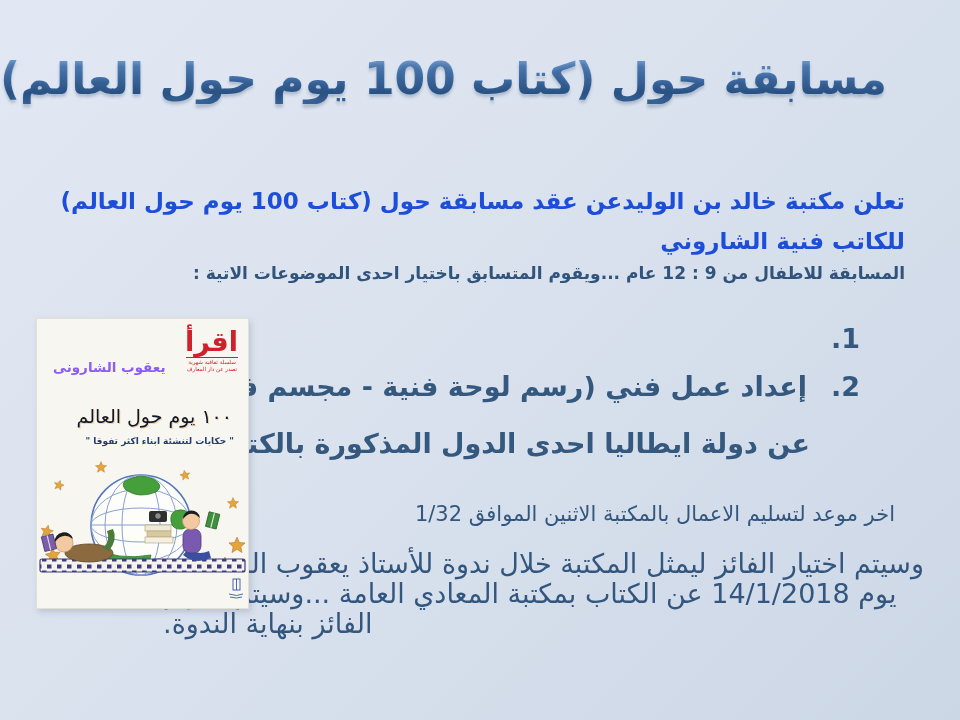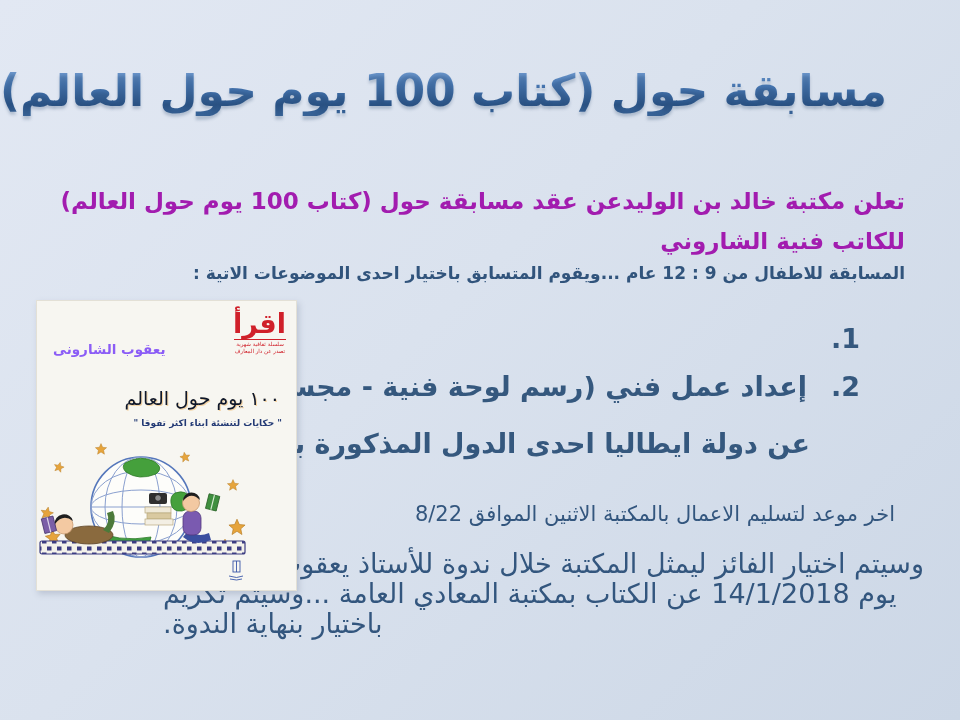--- a/index.html
+++ b/index.html
@@ -5,47 +5,47 @@
   html,body{margin:0;padding:0;}
   body{
     width:960px;height:720px;overflow:hidden;position:relative;
     background:linear-gradient(135deg,#e2e8f3 0%,#dae2ee 45%,#ccd7e6 100%);
     font-family:"DejaVu Sans",sans-serif;
   }
   .abs{position:absolute;}
   .rtl{direction:rtl;unicode-bidi:embed;white-space:nowrap;}
 
   
-  .title-wrap{top:62px;left:0;width:772px;text-align:left;}
+  .title-wrap{top:50px;left:0;width:772px;text-align:left;}
   .slide-title{
     font-size:44px;font-weight:bold;line-height:1.3;
     color:#3a6aa8;
     background:linear-gradient(#7fa6d6 0%,#4a7ab5 38%,#2b5589 78%,#3c699f 100%);
     -webkit-background-clip:text;background-clip:text;
     -webkit-text-fill-color:transparent;
     text-shadow:0 3px 3px rgba(40,70,110,0.25);
   }
   .title-reflection-wrap{top:113px;left:0;width:960px;height:62px;overflow:hidden;text-align:center;}
 
   
-  .intro{top:181px;right:55px;text-align:right;color:#a21caf;font-weight:bold;
+  .intro{top:181px;right:55px;text-align:right;color:#1d4ed8;font-weight:bold;
          font-size:23px;line-height:40px;}
   .intro-small{top:263px;right:55px;text-align:right;color:#31547c;font-weight:bold;font-size:17px;}
 
   .topics{top:323px;right:95px;color:#35587e;font-weight:bold;font-size:27px;}
   .topic-row{display:flex;direction:rtl;align-items:baseline;column-gap:24px;margin-bottom:17px;}
   .topic-row .num{min-width:34px;text-align:left;}
   .topic-cont{top:428px;right:150px;color:#35587e;font-weight:bold;font-size:27px;text-align:right;}
 
   .deadline{top:502px;right:65px;color:#33567e;font-size:21px;text-align:right;}
   .closing{top:549px;right:36px;color:#33567e;font-size:27px;line-height:30px;text-align:left;}
 
   
-  .book{left:36px;top:300px;width:211px;height:289px;background:#f7f6f1;
-        border:1px solid #e3e0d6;box-shadow:2px 3px 6px rgba(90,105,130,0.25);padding-left:48px;}
+  .book{left:36px;top:318px;width:211px;height:289px;background:#f7f6f1;
+        border:1px solid #e3e0d6;box-shadow:2px 3px 6px rgba(90,105,130,0.25);}
   .iqra{top:8px;right:10px;width:52px;text-align:center;}
   .iqra-word{font-size:27px;font-weight:bold;color:#d0202a;line-height:30px;}
   .iqra-line{font-size:5.5px;color:#d0202a;line-height:7px;white-space:nowrap;border-top:1px solid #d0202a;padding-top:1px;}
   .iqra-line2{font-size:5.5px;color:#d0202a;line-height:7px;white-space:nowrap;}
   .cover-author{top:40px;left:16px;font-size:13.5px;font-weight:bold;color:#8b5cf6;letter-spacing:0.5px;}
   .cover-title{top:86px;right:16px;font-size:19px;font-weight:normal;color:#0f172a;
                text-shadow:0 0 1px #fff6e0,1px 1px 0 #f3cf9b;}
   .cover-subtitle{top:117px;right:14px;font-size:9px;font-weight:bold;color:#233a75;}
   .cover-art{left:0;top:140px;width:211px;height:146px;}
 </style>
@@ -69,25 +69,25 @@
   <div class="topic-row">
     <span class="num rtl">1.</span>
   </div>
   <div class="topic-row">
     <span class="num rtl">2.</span>
     <span class="rtl">إعداد عمل فني (رسم لوحة فنية - مجسم فنى – شعر )</span>
   </div>
 </div>
 <div class="abs topic-cont rtl">عن دولة ايطاليا احدى الدول المذكورة بالكتاب .</div>
 
-<div class="abs deadline rtl">اخر موعد لتسليم الاعمال بالمكتبة الاثنين الموافق 8/22</div>
+<div class="abs deadline rtl">اخر موعد لتسليم الاعمال بالمكتبة الاثنين الموافق 1/32</div>
 <div class="abs closing">
   <div class="rtl">وسيتم اختيار الفائز ليمثل المكتبة خلال ندوة للأستاذ يعقوب الشاروني</div>
   <div class="rtl">يوم 14/1/2018 عن الكتاب بمكتبة المعادي العامة ...وسيتم تكريم</div>
-  <div class="rtl">باختيار بنهاية الندوة.</div>
+  <div class="rtl">الفائز بنهاية الندوة.</div>
 </div>
 
 <div class="abs book">
   <div class="abs iqra">
     <div class="iqra-word rtl">اقرأ</div>
     <div class="iqra-line rtl">سلسلة ثقافية شهرية</div>
     <div class="iqra-line2 rtl">تصدر عن دار المعارف</div>
   </div>
   <div class="abs cover-author rtl">يعقوب الشارونى</div>
   <div class="abs cover-title rtl">١٠٠ يوم حول العالم</div>

